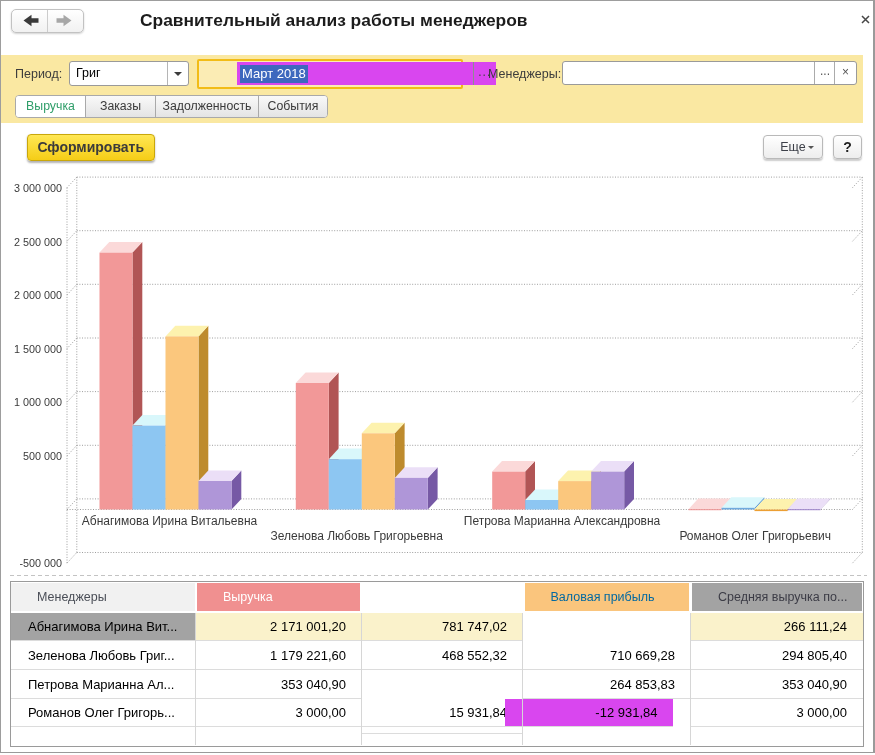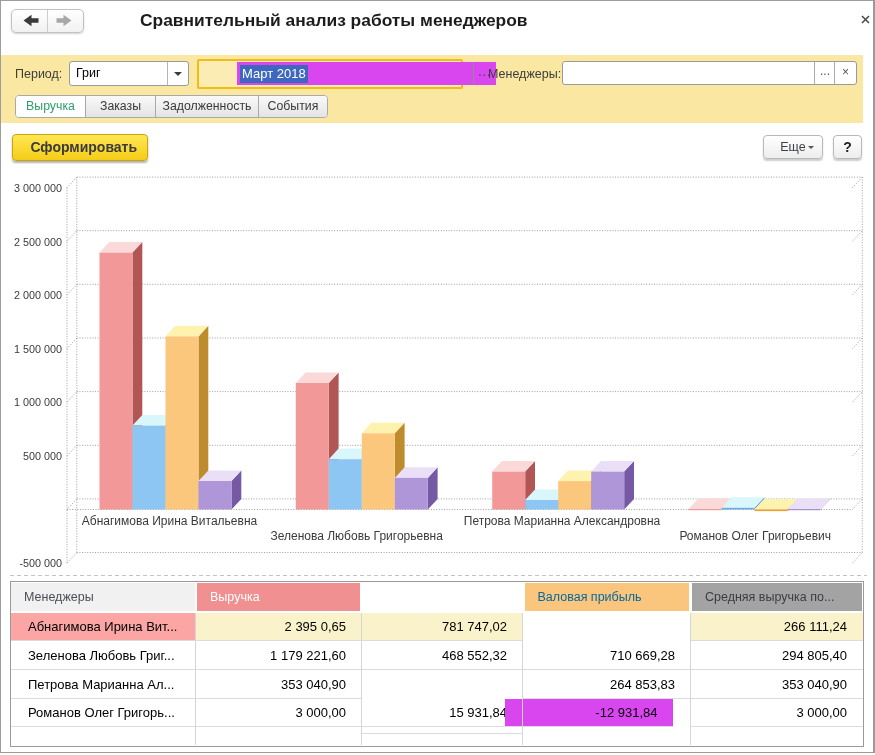--- a/index.html
+++ b/index.html
@@ -28,31 +28,31 @@
 #datef .dots{position:absolute;right:0;top:0;width:21.5px;height:23px;border-left:1px solid #8e8e8e;color:#3f3f3f;font-size:12px;text-align:center;line-height:20px;letter-spacing:1px;}
 #mgrf{left:562px;top:61px;width:293px;height:22px;background:#fff;border:1px solid #9a9a9a;border-radius:3px;}
 #mgrf .dots{position:absolute;right:21px;top:0;width:20px;height:22px;border-left:1px solid #ababab;color:#555;font-size:12px;text-align:center;line-height:19px;}
 #mgrf .clr{position:absolute;right:0;top:0;width:21px;height:22px;border-left:1px solid #ababab;color:#555;font-size:12px;text-align:center;line-height:21px;}
 
 #tabs{left:15px;top:95px;height:21px;display:flex;border:1px solid #a9a9a9;border-radius:4px;overflow:hidden;background:#fff;}
 .tab{height:21px;line-height:21px;text-align:center;font-size:12.3px;color:#3a3a3a;background:linear-gradient(#f9f9f9,#e4e4e4);border-right:1px solid #a9a9a9;}
 .tab:last-child{border-right:none;}
 .tab.act{background:#fff;color:#2f9e69;}
 
-#formbtn{left:12px;top:133.5px;width:125.5px;height:25px;border:1px solid #c9a70b;border-radius:4px;background:linear-gradient(#ffe754,#f5cd17);font-size:14px;font-weight:bold;color:#3b3b3b;text-align:center;line-height:25px;box-shadow:0 1.5px 2px rgba(0,0,0,0.3);padding-left:8px;}
+#formbtn{left:27px;top:133.5px;width:125.5px;height:25px;border:1px solid #c9a70b;border-radius:4px;background:linear-gradient(#ffe754,#f5cd17);font-size:14px;font-weight:bold;color:#3b3b3b;text-align:center;line-height:25px;box-shadow:0 1.5px 2px rgba(0,0,0,0.3);}
 .wbtn{border:1px solid #b9b9b9;border-radius:4px;background:linear-gradient(#ffffff,#ededed);box-shadow:0 1.5px 1.5px rgba(0,0,0,0.2);font-size:12.5px;color:#3d4049;text-align:center;}
 #morebtn{left:763px;top:135px;width:58px;height:22px;line-height:22px;}
 #morebtn .dar{left:44px;top:9.5px;border-left-width:3.5px;border-right-width:3.5px;border-top-width:3.5px;border-top-color:#555;}
 #helpbtn{left:833px;top:135px;width:27px;height:22px;line-height:22px;font-size:14px;font-weight:bold;color:#222;}
 
 #chart{left:0;top:0;width:875px;height:755px;}
 
 #tbl{left:10px;top:581px;width:852px;height:164px;border:1px solid #9a9a9a;background:#fff;}
 .hc{position:absolute;top:583px;height:28px;font-size:12.5px;line-height:28px;white-space:nowrap;overflow:hidden;}
-.hc span{padding-left:13px;}
+.hc span{padding-left:26px;}
 .cell{position:absolute;height:27px;font-size:13px;line-height:27px;white-space:nowrap;overflow:hidden;border-bottom:1px solid #dcdcdc;}
 .num{text-align:right;padding-right:15.5px;}
 .name{padding-left:17px;}
 .vline{position:absolute;width:1px;background:#d6d6d6;}
 </style></head>
 <body>
 <div id="win">
  <div class="abs" id="ypanel"></div>
  <div class="abs" id="nav"></div>
  <svg class="abs" style="left:11px;top:9px;width:73px;height:24px" viewBox="0 0 73 24">
@@ -180,22 +180,22 @@
   <text x="356.7" y="539.5" text-anchor="middle" class="xl">Зеленова Любовь Григорьевна</text>
   <text x="562" y="524.5" text-anchor="middle" class="xl">Петрова Марианна Александровна</text>
   <text x="755.2" y="539.5" text-anchor="middle" class="xl">Романов Олег Григорьевич</text>
   <line x1="10" y1="575.5" x2="867" y2="575.5" stroke="#c3c3c3" stroke-width="1" stroke-dasharray="4 3"></line>
  </svg>
  <div class="abs" id="tbl"></div>
  <div class="hc" style="left:11px;width:184px;background:#f1f1f1;color:#4a4e57"><span>Менеджеры</span></div>
  <div class="hc" style="left:197px;width:163px;background:#f09090;color:#ffffff"><span>Выручка</span></div>
  <div class="hc" style="left:524.5px;width:164.5px;background:#fac57d;color:#0369a1"><span>Валовая прибыль</span></div>
  <div class="hc" style="left:692px;width:169.5px;background:#a3a3a3;color:#3c3c46"><span>Средняя выручка по...</span></div>
- <div class="cell name" style="left:11px;top:613.0px;width:167.5px;background:#fca5a5">Абнагимова Ирина Вит...</div>
- <div class="cell num" style="left:195.5px;top:613.0px;width:150.5px;background:#faf2cb">2 395 0,65</div>
+ <div class="cell name" style="left:11px;top:613.0px;width:167.5px;background:#a3a3a3">Абнагимова Ирина Вит...</div>
+ <div class="cell num" style="left:195.5px;top:613.0px;width:150.5px;background:#faf2cb">2 171 001,20</div>
  <div class="cell num" style="left:361.5px;top:613.0px;width:145.5px;background:#faf2cb">781 747,02</div>
  <div class="cell num" style="left:690.5px;top:613.0px;width:156.5px;background:#faf2cb">266 111,24</div>
  <div class="cell name" style="left:11px;top:641.8px;width:167.5px;background:#ffffff">Зеленова Любовь Григ...</div>
  <div class="cell num" style="left:195.5px;top:641.8px;width:150.5px;background:#ffffff">1 179 221,60</div>
  <div class="cell num" style="left:361.5px;top:641.8px;width:145.5px;background:#ffffff">468 552,32</div>
  <div class="cell num" style="left:522.5px;top:641.8px;width:152.5px;background:#ffffff">710 669,28</div>
  <div class="cell num" style="left:690.5px;top:641.8px;width:156.5px;background:#ffffff">294 805,40</div>
  <div class="cell name" style="left:11px;top:670.6px;width:167.5px;background:#ffffff">Петрова Марианна Ал...</div>
  <div class="cell num" style="left:195.5px;top:670.6px;width:150.5px;background:#ffffff">353 040,90</div>
  <div class="cell num" style="left:361.5px;top:706px;width:145.5px;background:#ffffff">88 187,07</div>

